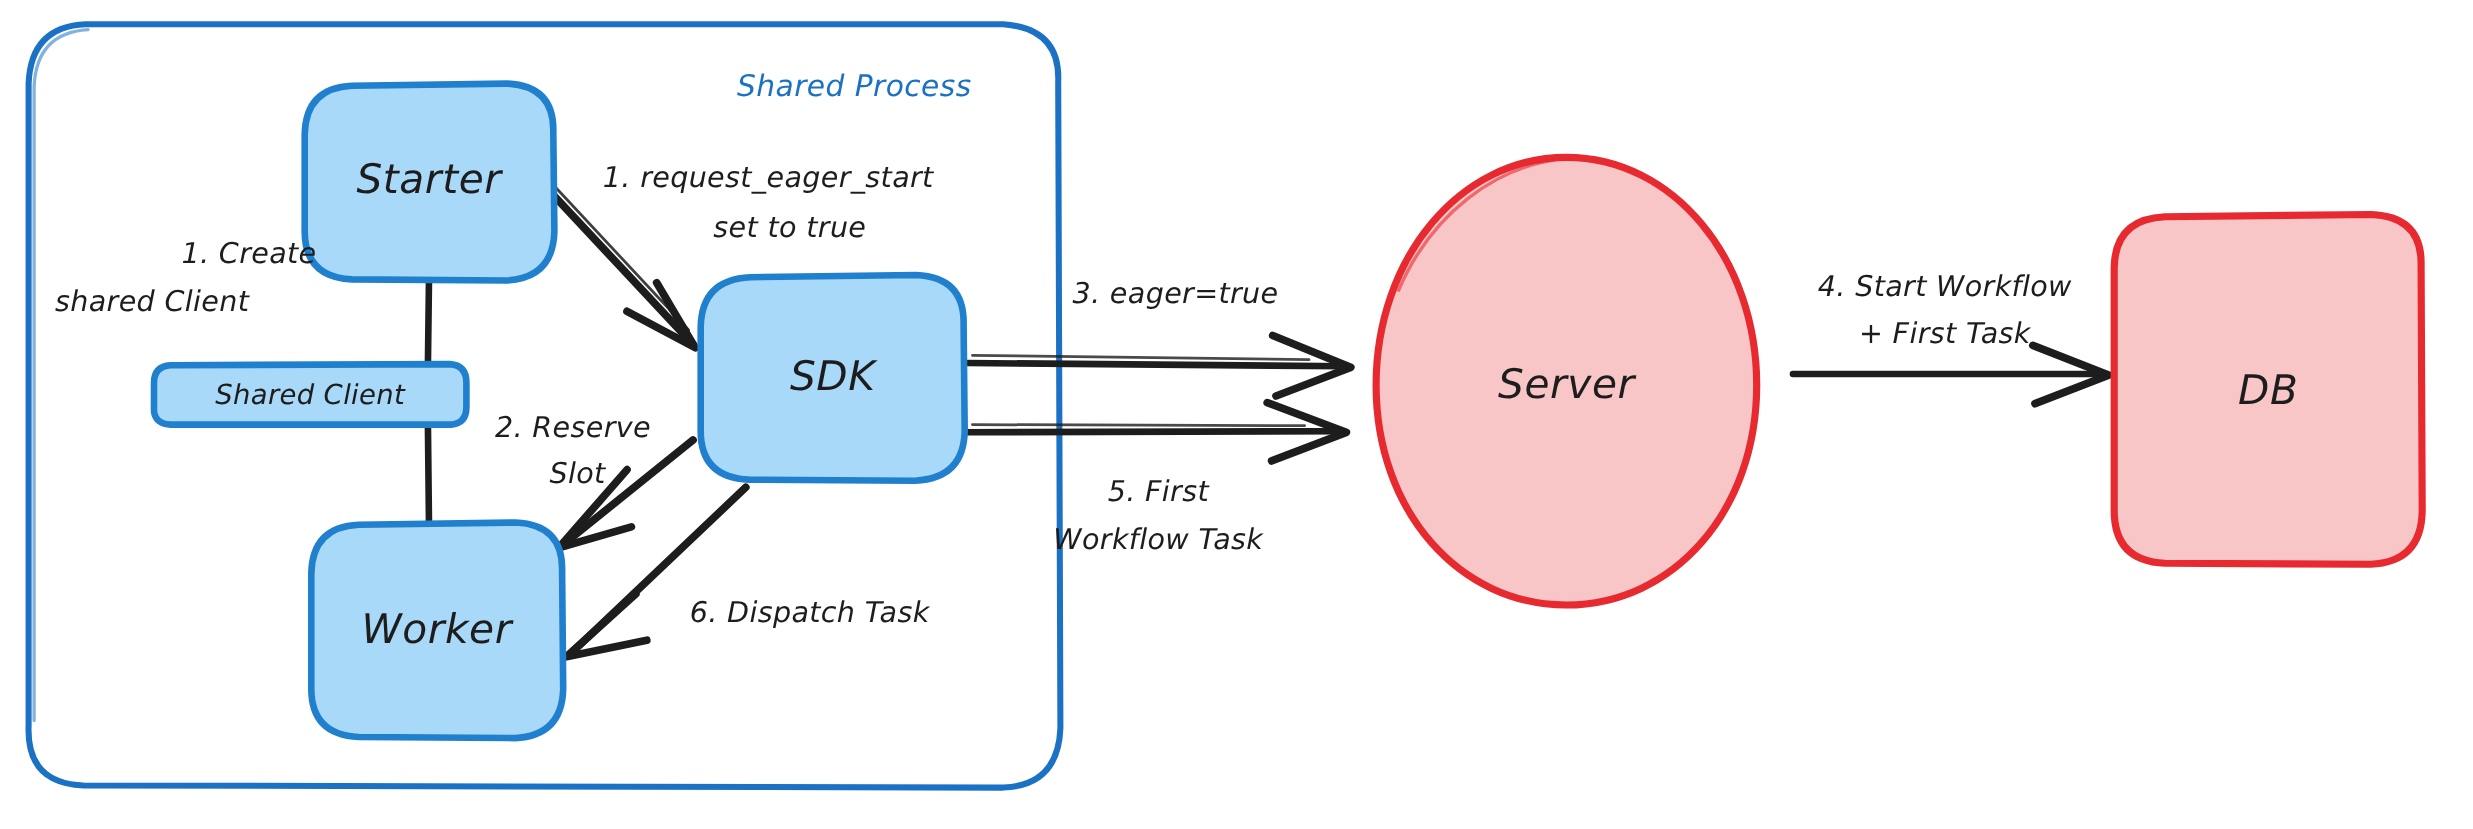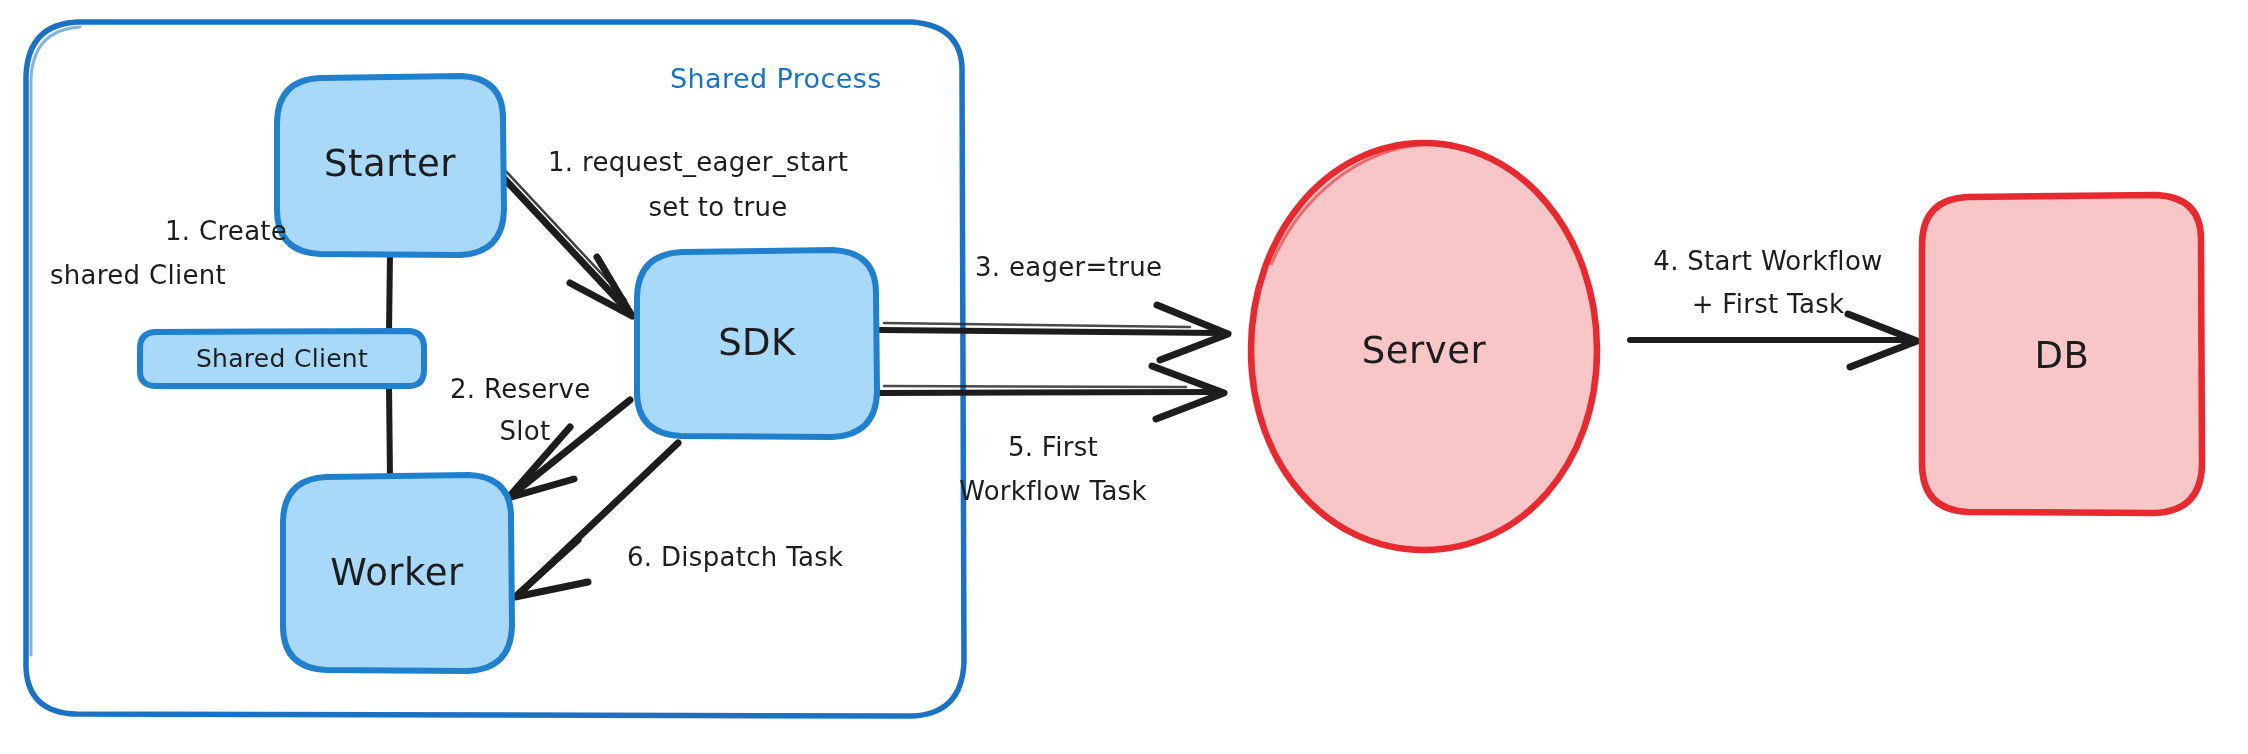--- a/index.html
+++ b/index.html
@@ -9,20 +9,21 @@
   }
   body {
     font-family: "DejaVu Sans", sans-serif;
   }
   #canvas {
     position: relative;
     width: 2248px;
     height: 754px;
     background: #ffffff;
     overflow: hidden;
+    font-style: italic;
   }
   #diagram-svg {
     position: absolute;
     left: 0;
     top: 0;
     width: 2248px;
     height: 754px;
   }
   .hand-text {
     font-family: "DejaVu Sans", sans-serif;

